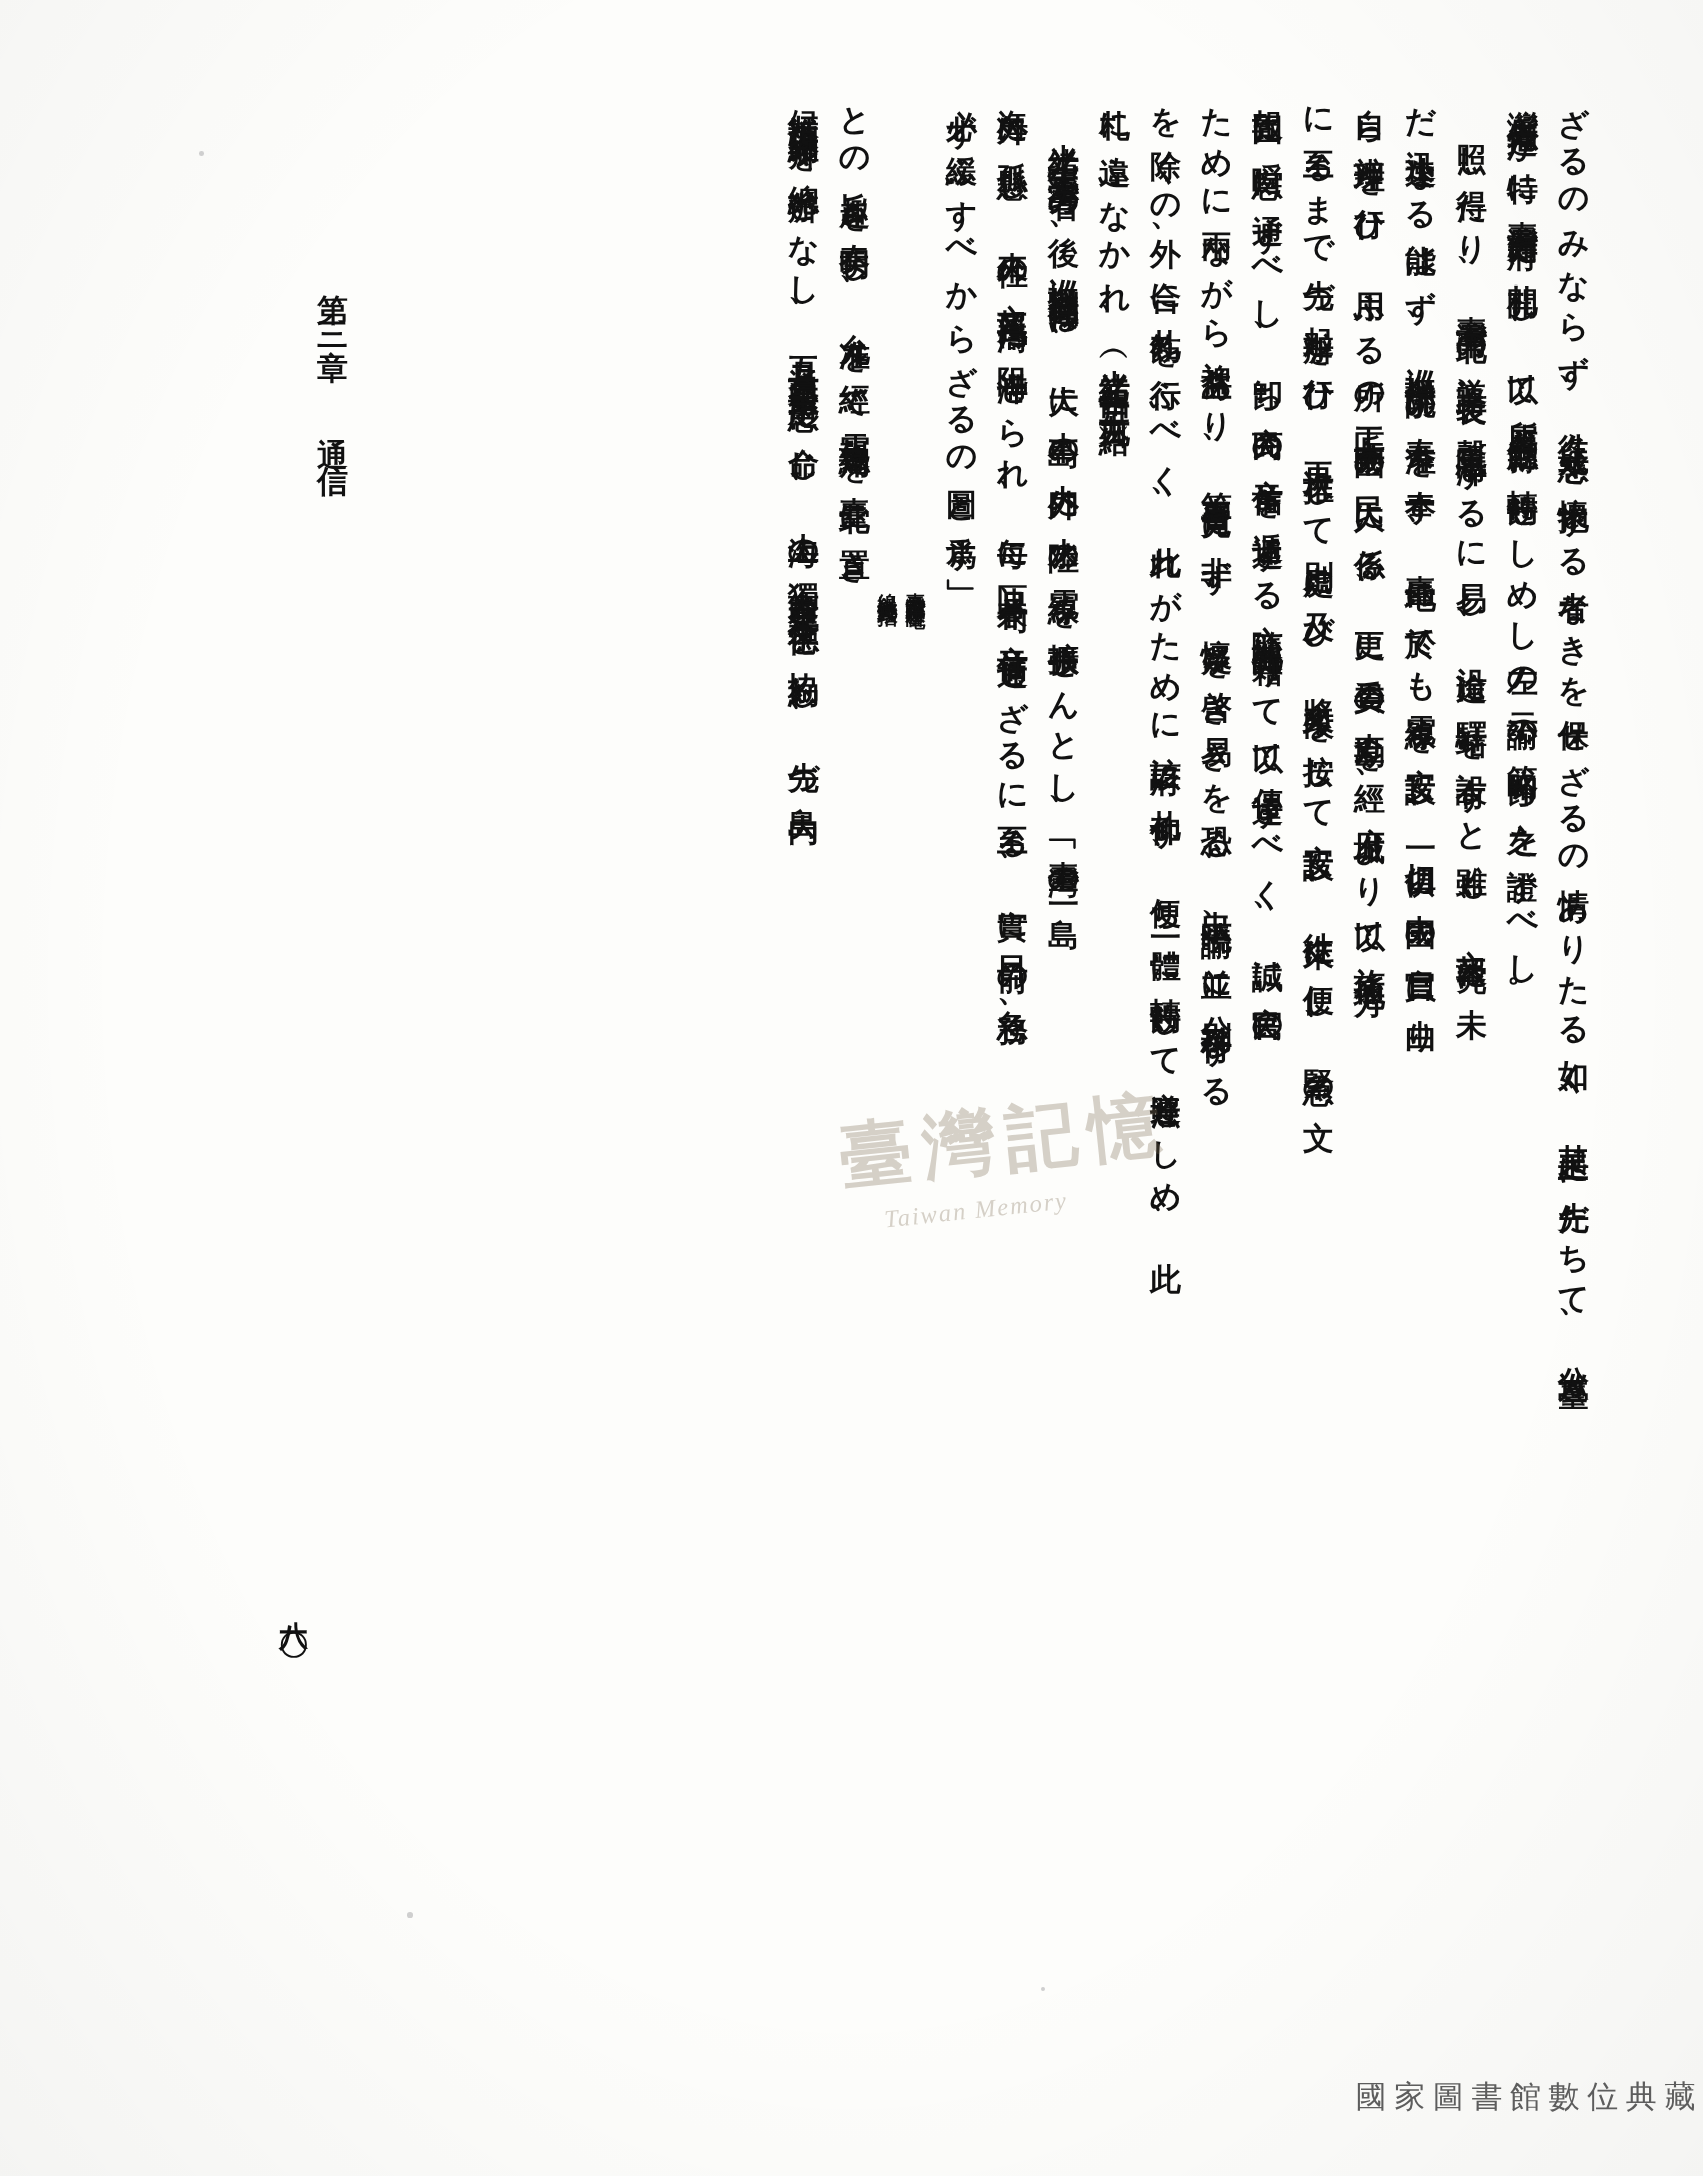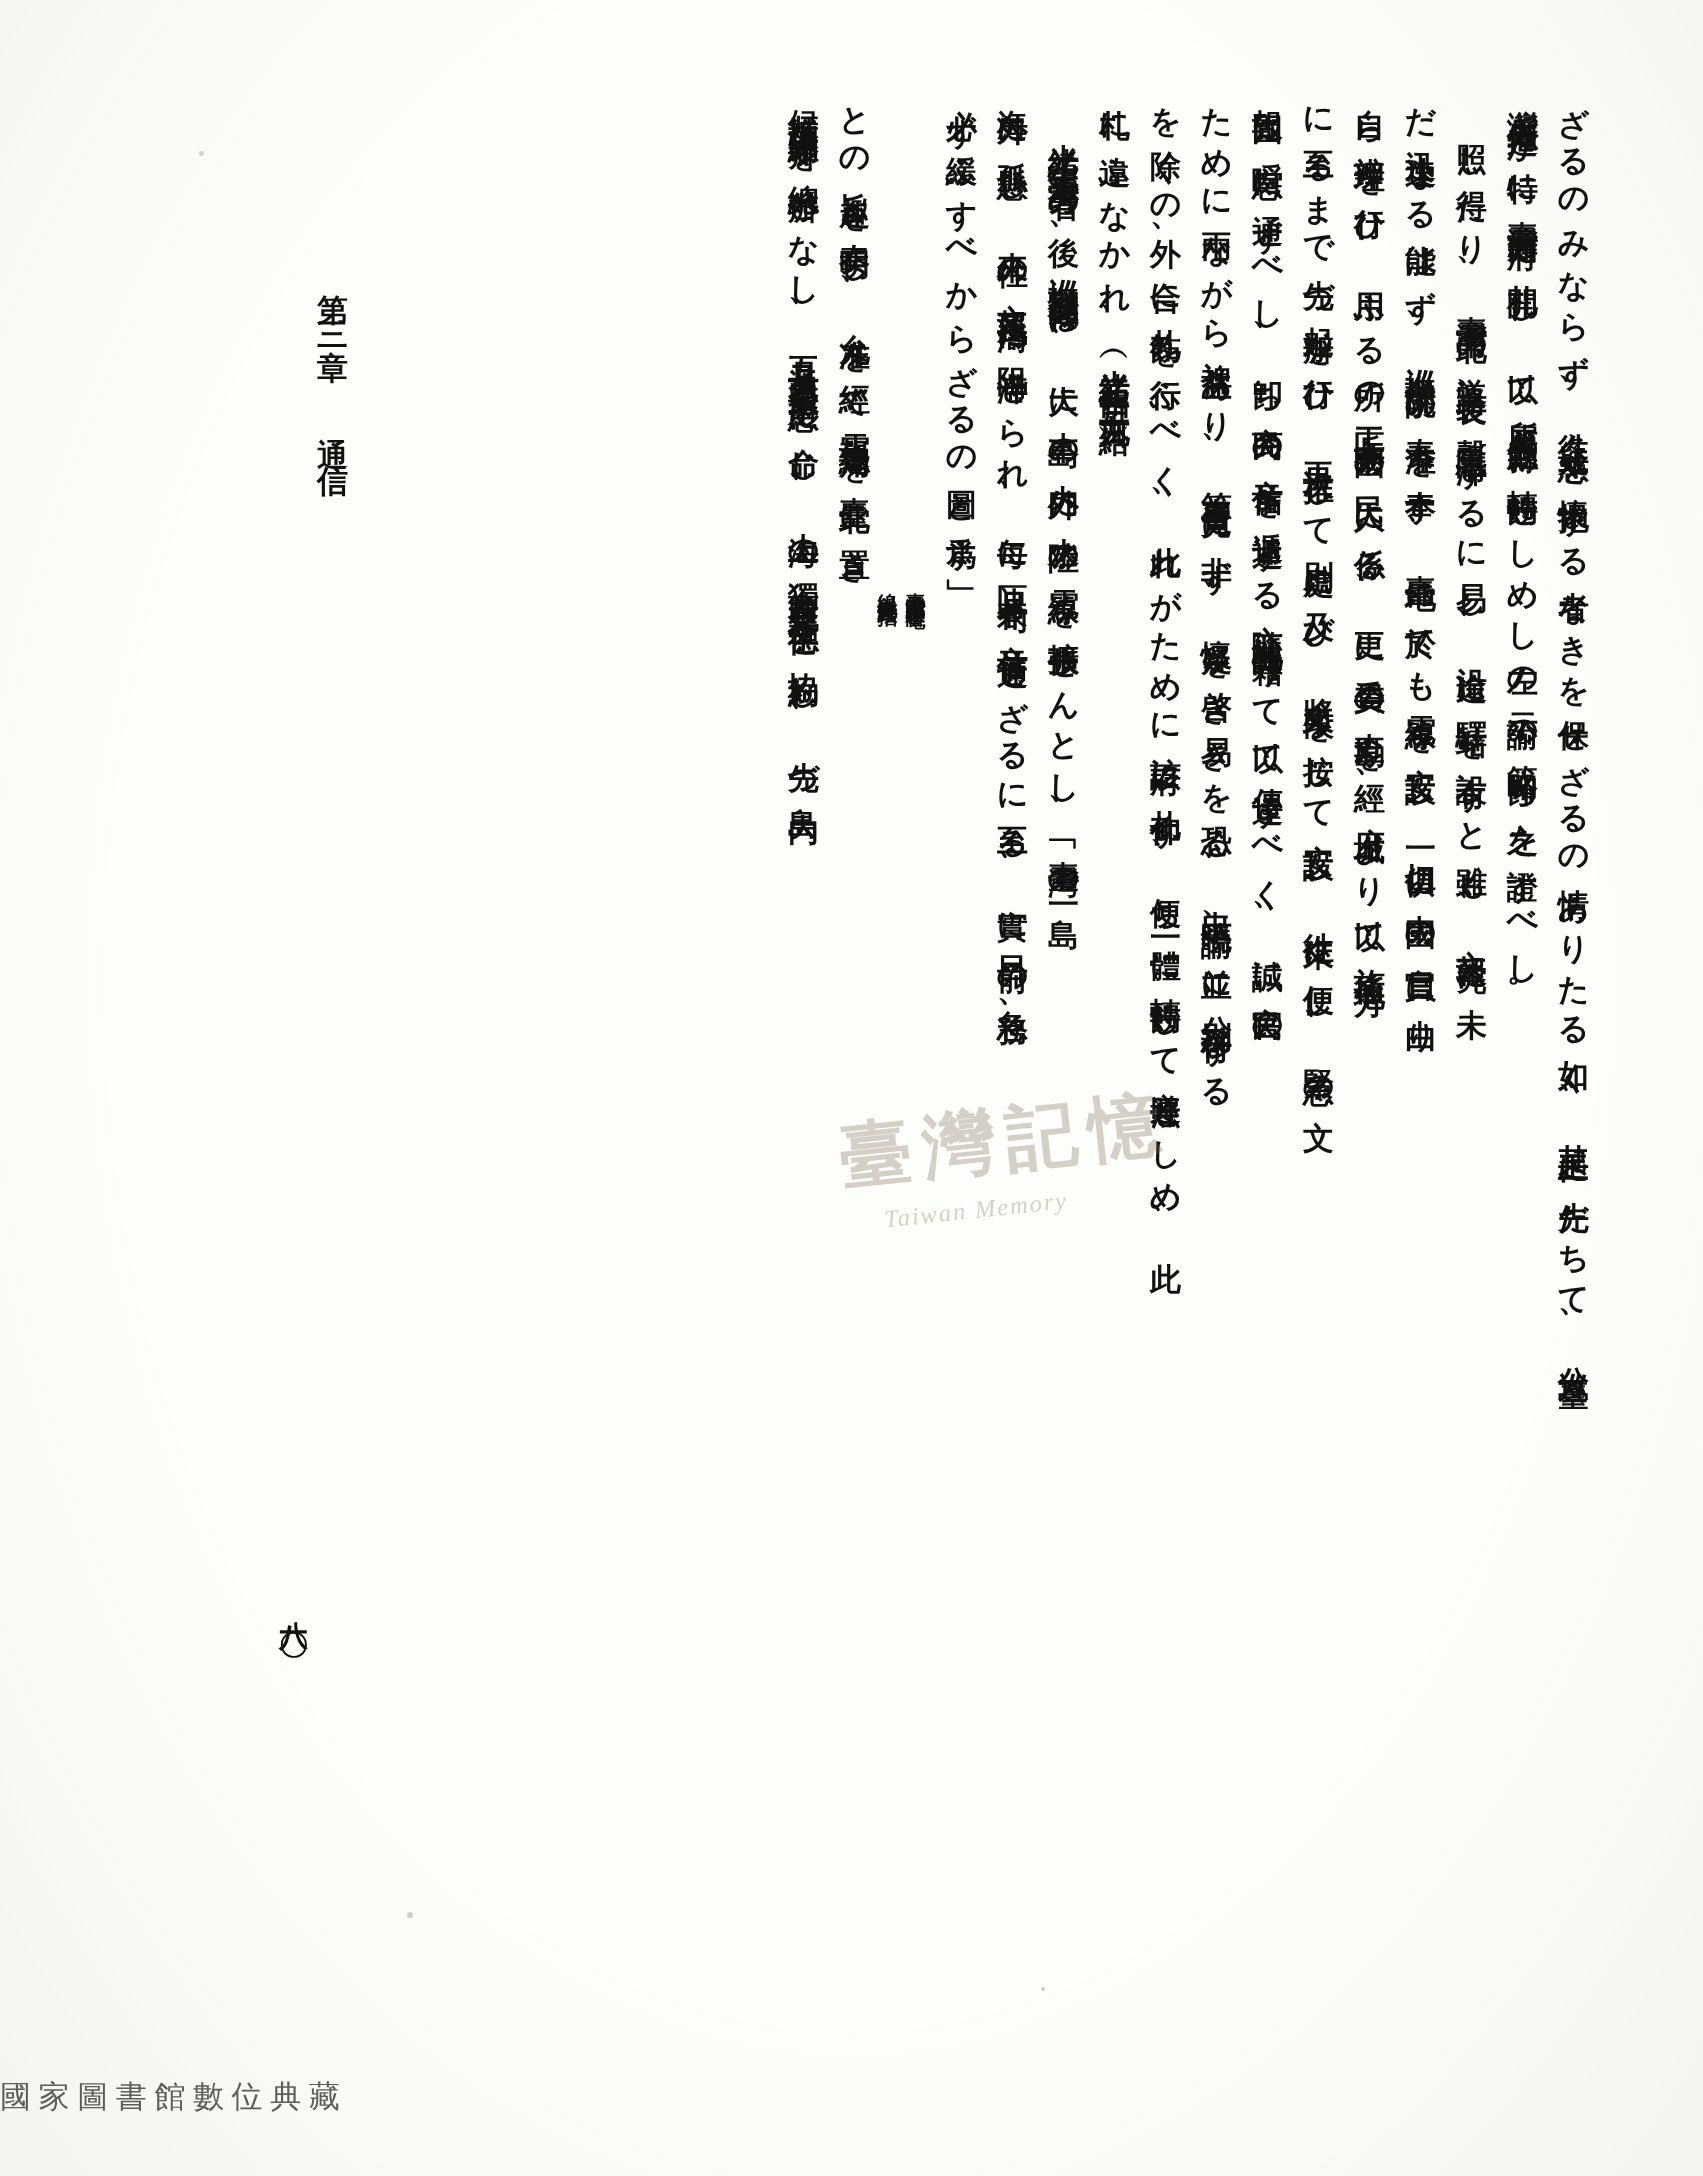--- a/index.html
+++ b/index.html
@@ -132,21 +132,21 @@
     font-style: italic;
     white-space: nowrap;
   }
 
   
   #footer-stamp {
     position: absolute;
     left: 0;
     right: 0;
     bottom: 59px;
-    text-align: left;
+    text-align: right;
     font-size: 31px;
     letter-spacing: 7.6px;
     color: #5d5d5d;
     font-family: "DejaVu Serif", "Liberation Serif", serif;
   }
 
   
   .speck {
     position: absolute;
     background: #cfcfcf;

